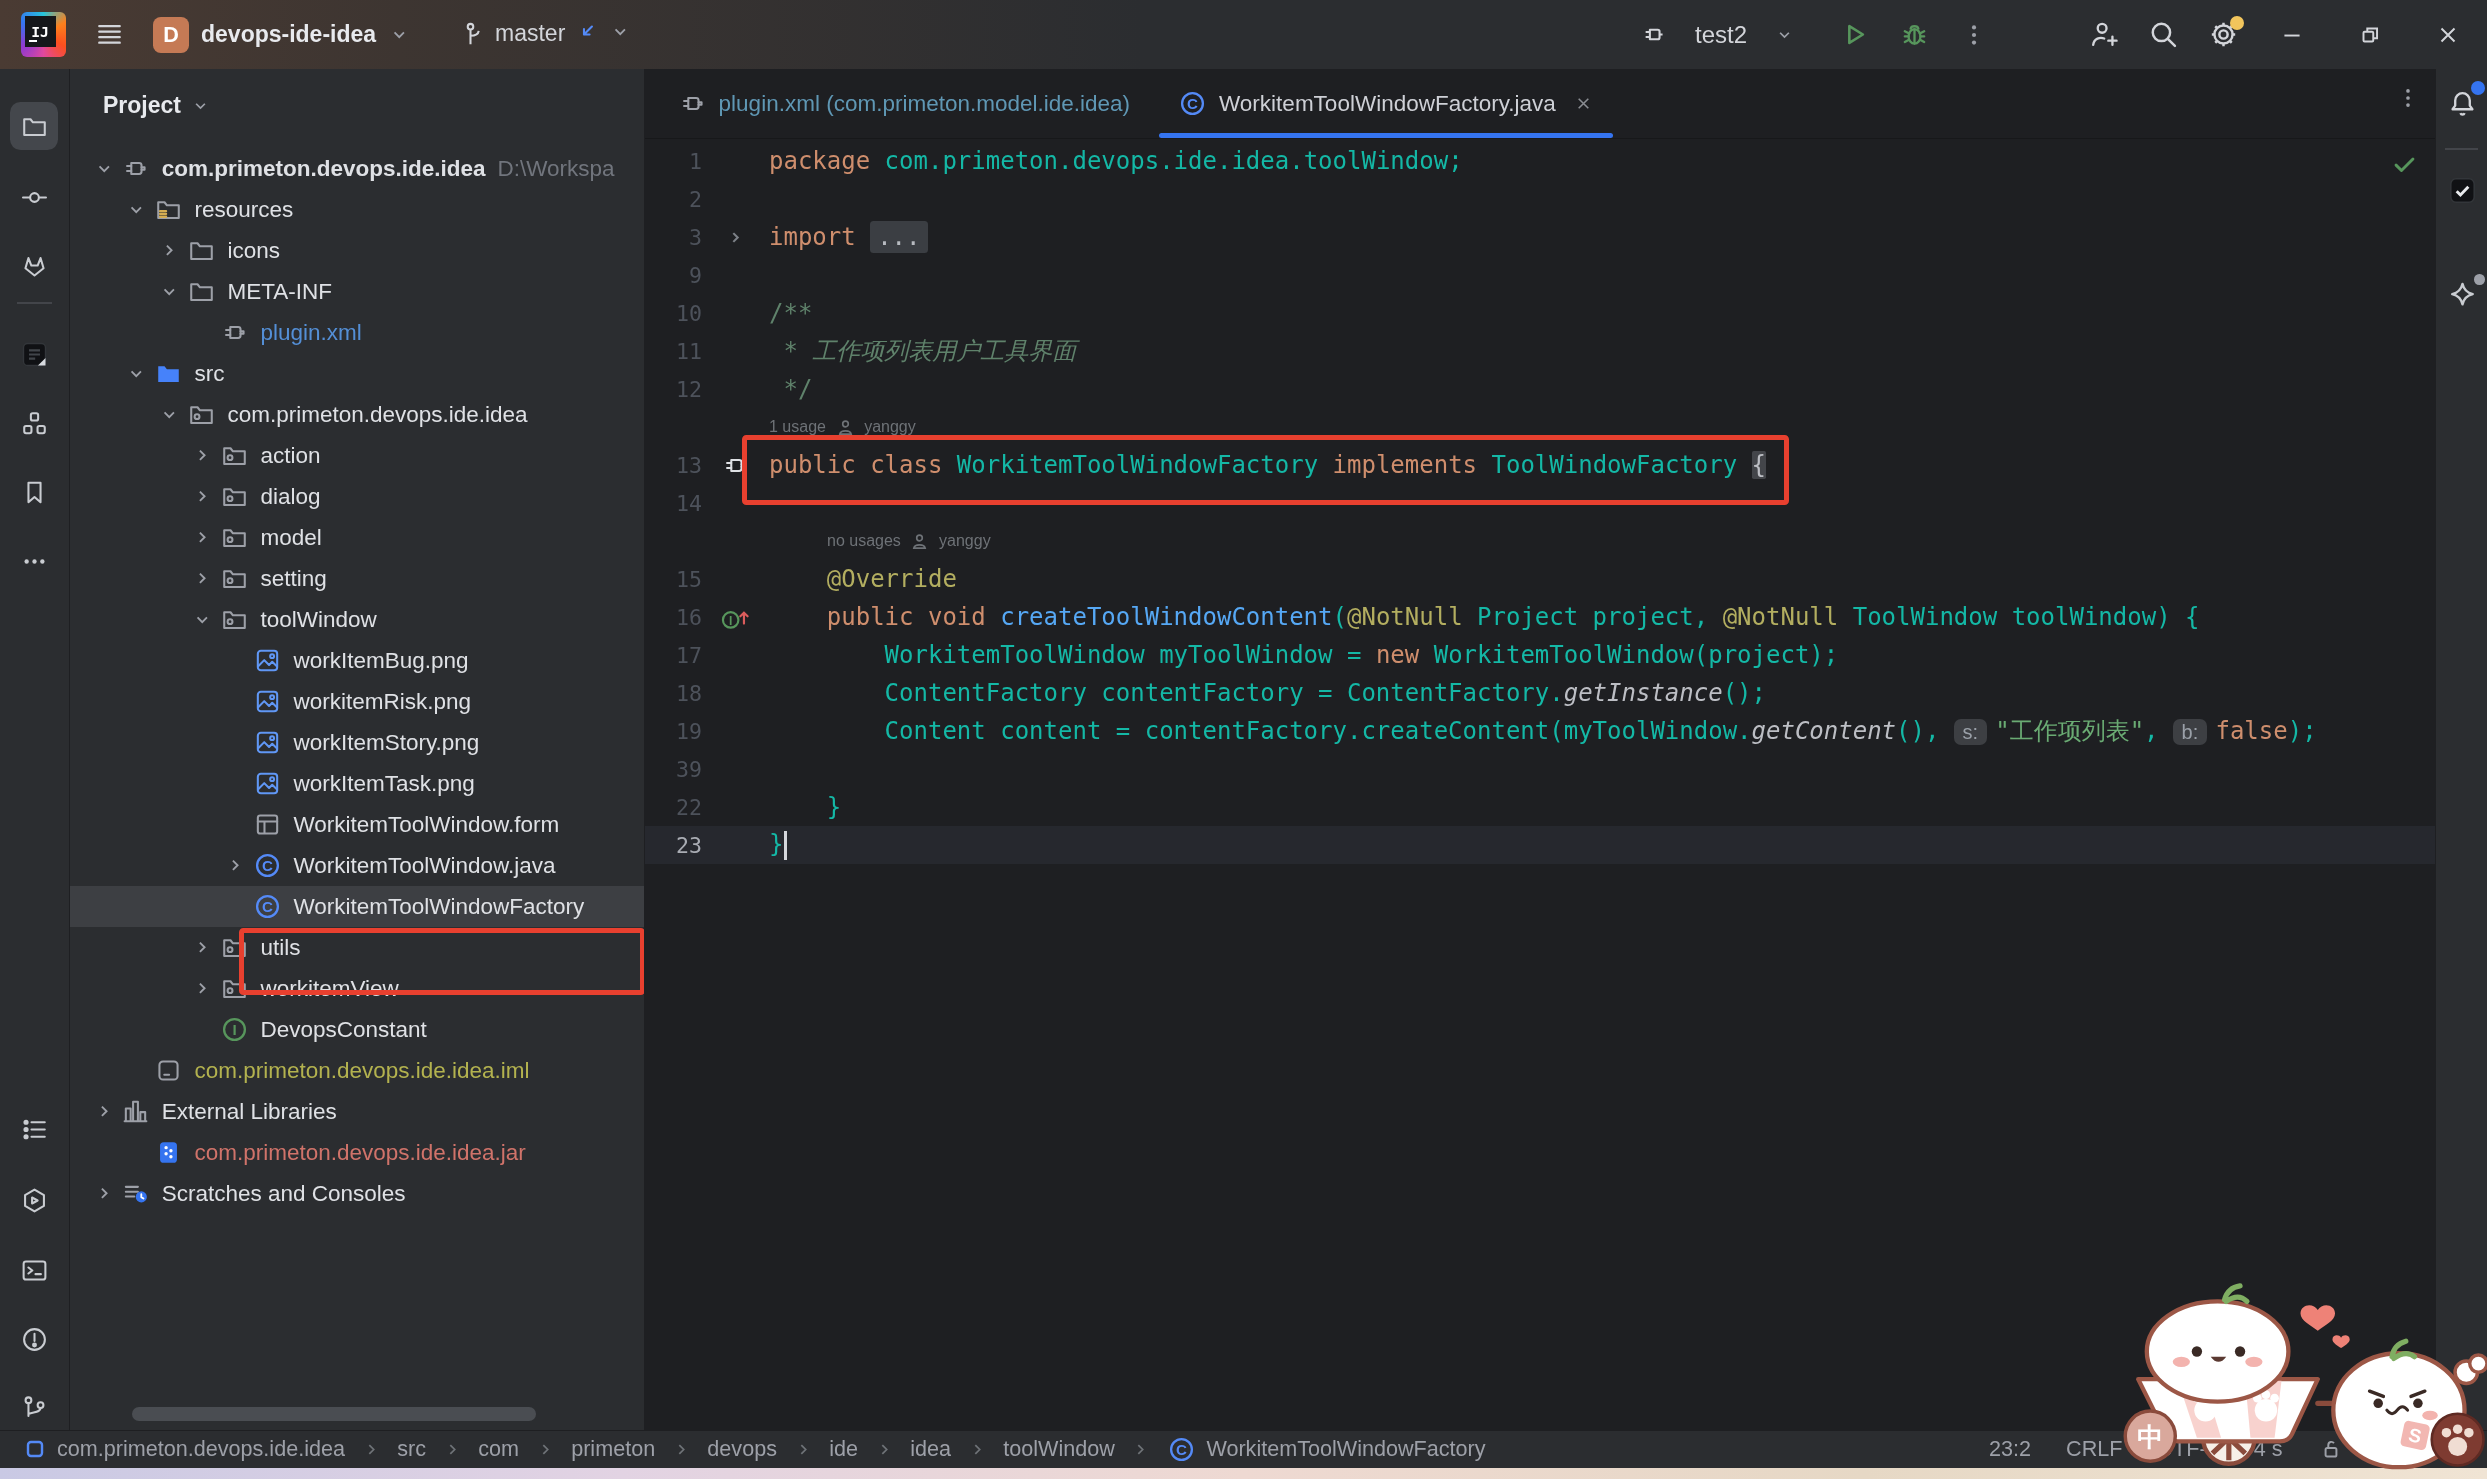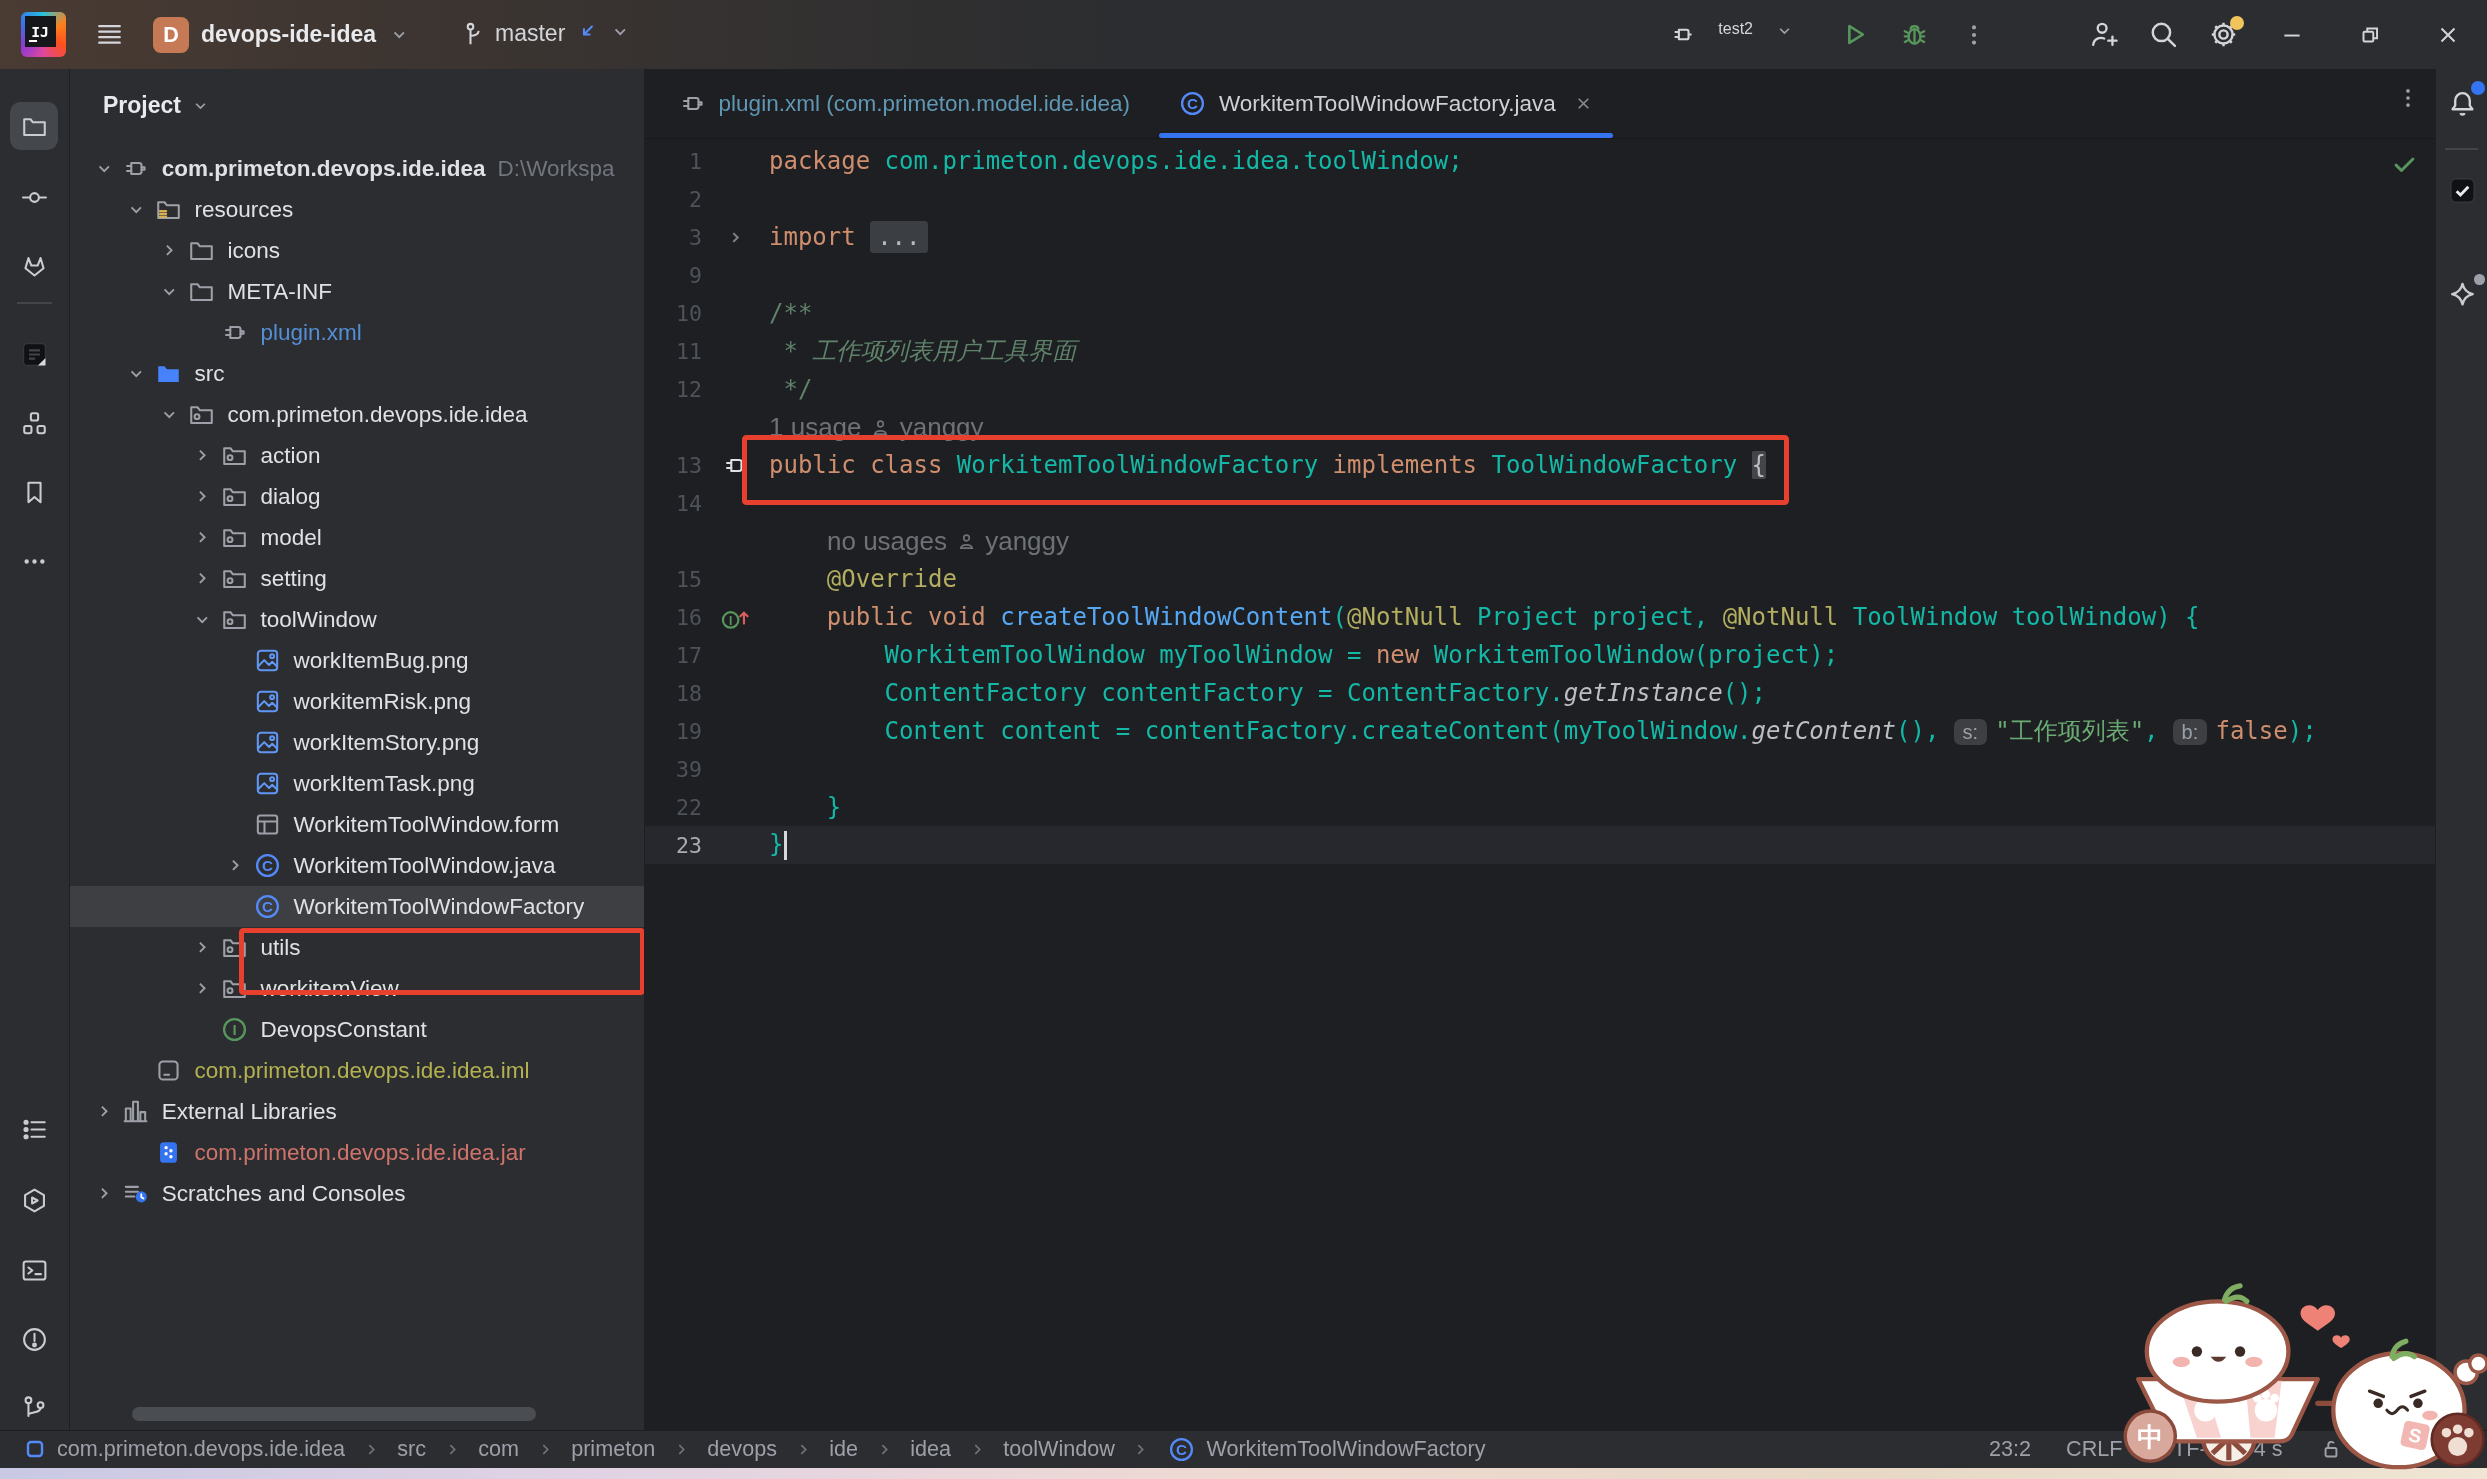--- a/index.html
+++ b/index.html
@@ -17,21 +17,21 @@
     background:conic-gradient(from 120deg,#fc4f1f,#e0489e,#9039d0,#3574f0,#26c6da,#fc801d,#fc4f1f)}
   .logo-in{width:31px;height:31px;background:#15171a;display:grid;place-items:center;position:relative;
     font-family:"DejaVu Sans Mono",monospace;font-weight:bold;font-size:14.7px;color:#fff}
   .logo-in::after{content:"";position:absolute;left:4.3px;bottom:4.3px;width:8.6px;height:2.6px;background:#fff}
   .proj-chip{display:flex;align-items:center;gap:12px;cursor:default}
   .badge-d{width:36px;height:36px;border-radius:7.8px;background:#c57a55;color:#fff;font-weight:bold;
     font-size:21.6px;display:grid;place-items:center}
   .tb-name{font-size:23px;font-weight:600;color:#e8eaee}
   .branch{display:flex;align-items:flex-start;gap:10.4px;margin-left:19px;color:#d3d5da;font-size:23px}
   .tb-right{margin-left:auto;display:flex;align-items:center;padding-right:0}
-  .runcfg{display:flex;align-items:flex-start;gap:21px;color:#d3d5da;font-size:16px;margin-right:29px}
+  .runcfg{display:flex;align-items:center;gap:27px;color:#d3d5da;font-size:24px;margin-right:29px}
   .tbtn{width:60px;height:55px;display:grid;place-items:center;border-radius:8.6px}
   .gear-wrap{position:relative}
   .gear-dot{position:absolute;top:8.6px;right:8.6px;width:14px;height:14px;border-radius:50%;background:#f2c55c}
   .wbtn{width:78px;height:69px;display:grid;place-items:center}
 
   
   .main{position:absolute;top:69px;left:0;right:0;bottom:48px;display:flex}
   .leftstrip{width:69px;background:#2b2d30;border-right:0.9px solid #1e1f22;position:relative;flex:none}
   .ls-item{position:absolute;left:10.4px;width:48px;height:48px;border-radius:10.4px;display:grid;place-items:center}
   .ls-item.active{background:#44474c}
@@ -75,21 +75,21 @@
   .tk-cm{color:#5f826b}
   .tk-cmi{color:#5f826b;font-style:italic}
   .tk-mth{color:#56a8f5}
   .tk-ann{color:#b3ae60}
   .tk-str{color:#6aab73}
   .tk-it{color:#bcbec4;font-style:italic}
   .tk-fold{background:#3b3e43;color:#b7bac0;border-radius:3.5px;padding:1.7px 7px}
   .tk-hl{background:#43454a;border-radius:1.7px}
   .tk-hint{background:#3d3f43;color:#9aa0a8;border-radius:7px;padding:1.7px 8.6px;font-size:20px;
     font-family:"Liberation Sans",sans-serif;margin-right:8.6px}
-  .inlay-in{display:flex;align-items:center;gap:8.6px;color:#6e7277;font-size:26px}
+  .inlay-in{display:flex;align-items:center;gap:8.6px;color:#6e7277;font-size:16px}
   .caret{display:inline-block;width:2.6px;height:29px;background:#d5d7dc;margin-left:0.9px;vertical-align:middle}
   .anno-editor{position:absolute;left:97px;top:366px;width:1037px;height:60px;border:5.2px solid #e8402f;
     border-radius:4.3px;z-index:6}
 
   .rightstrip{width:51px;background:#2b2d30;border-left:0.9px solid #1e1f22;position:relative;flex:none}
   .rs-item{position:absolute;left:7px;width:38px;height:38px;display:grid;place-items:center}
   .rs-div{position:absolute;left:8.6px;width:33px;height:1.7px;background:#43454a}
   .dotwrap{position:relative}
   .bell-dot{position:absolute;top:-3.5px;right:-3.5px;width:14px;height:14px;border-radius:50%;background:#3574f0}
   .ai-dot{position:absolute;top:-1.7px;right:-3.5px;width:10.4px;height:10.4px;border-radius:50%;background:#9da0a8}

